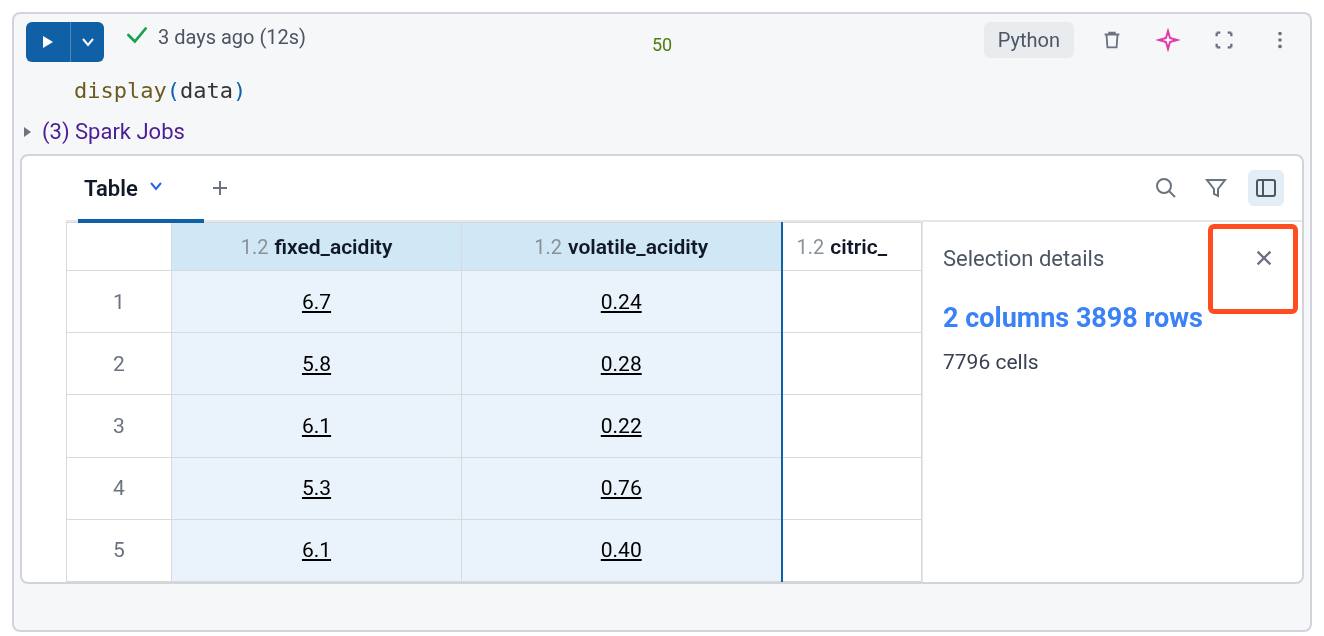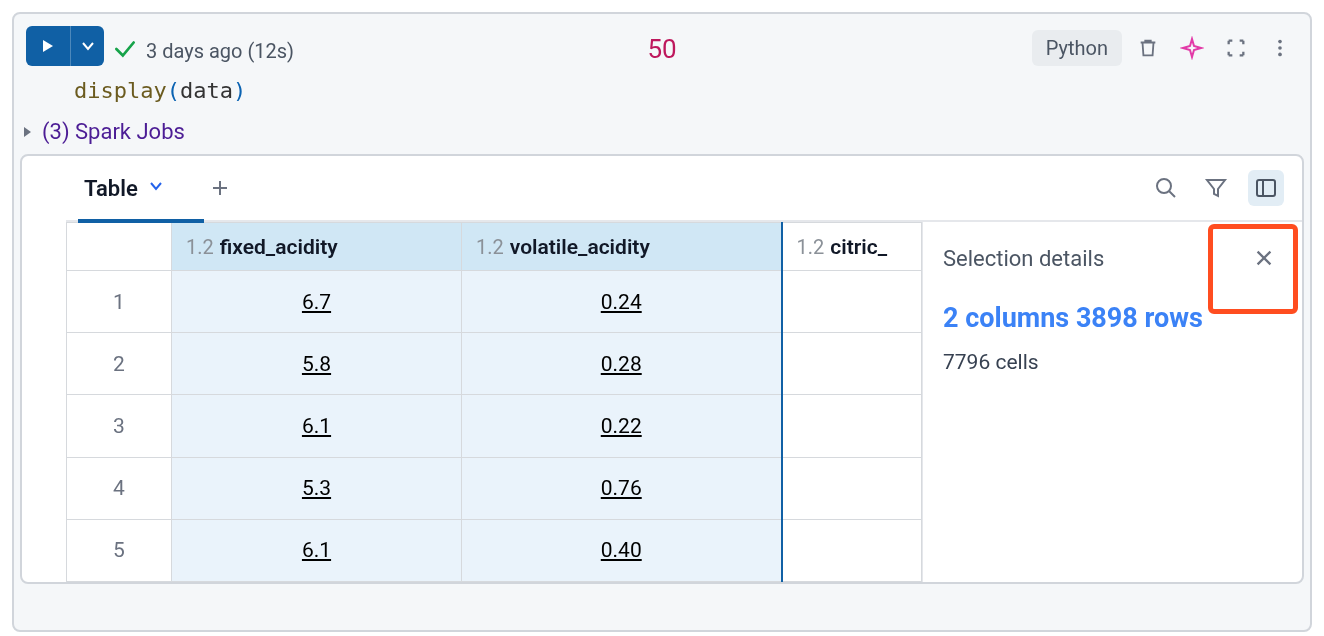--- a/index.html
+++ b/index.html
@@ -14,24 +14,24 @@
     border: 2px solid #d1d5db;
     border-radius: 8px;
     margin: 12px;
     background: #f5f7f9;
     height: 620px;
     overflow: hidden;
     position: relative;
   }
   .toolbar {
     display: flex;
-    align-items: flex-end;
+    align-items: flex-start;
     height: 60px;
     padding: 8px 12px;
-    gap: 8px;
+    gap: 20px;
   }
   .run-btn {
     display: flex;
     align-items: center;
     background: #1060a5;
     border-radius: 6px;
     height: 40px;
     overflow: hidden;
   }
   .run-btn-play {
@@ -47,21 +47,21 @@
     height: 40px;
     display: flex;
     align-items: center;
     justify-content: center;
     cursor: pointer;
     border-left: 1px solid rgba(255,255,255,0.25);
   }
   .status-block { display: flex; align-items: center; gap: 8px; }
   .status-text { color: #4b5563; font-size: 20px; }
   .spacer { flex: 1; }
-  .center-num { color: #be185d; font-size: 26px; position: absolute; left: 50%; transform: translateX(-50%); top: 20px; }
+  .center-num { color: #4d7c0f; font-size: 18px; position: absolute; left: 50%; transform: translateX(-50%); top: 20px; }
   .lang-badge {
     background: #e9ecef;
     color: #4b5563;
     padding: 6px 14px;
     border-radius: 6px;
     font-size: 20px;
     cursor: pointer;
   }
   .icon-btn {
     width: 36px; height: 36px;
@@ -158,20 +158,21 @@
     padding: 0 14px;
   }
   .data-table th {
     background: #fff;
     font-weight: 600;
     color: #111827;
     text-align: left;
   }
   .data-table th.selected {
     background: #d0e7f5;
+    text-align: center;
   }
   .col-rownum { width: 105px; text-align: center; color: #6b7280; }
   .col-1 { width: 290px; }
   .col-2 { width: 320px; }
   .col-3 { width: 140px; }
   .type-label { color: #8b9198; font-weight: 400; margin-right: 6px; font-size: 20px; }
   .cell-right { text-align: center; text-decoration: underline; }
   .cell-selected { background: #eaf3fb; }
   .col-border-selected { border-right: 2px solid #1060a5 !important; }
   .side-panel {

